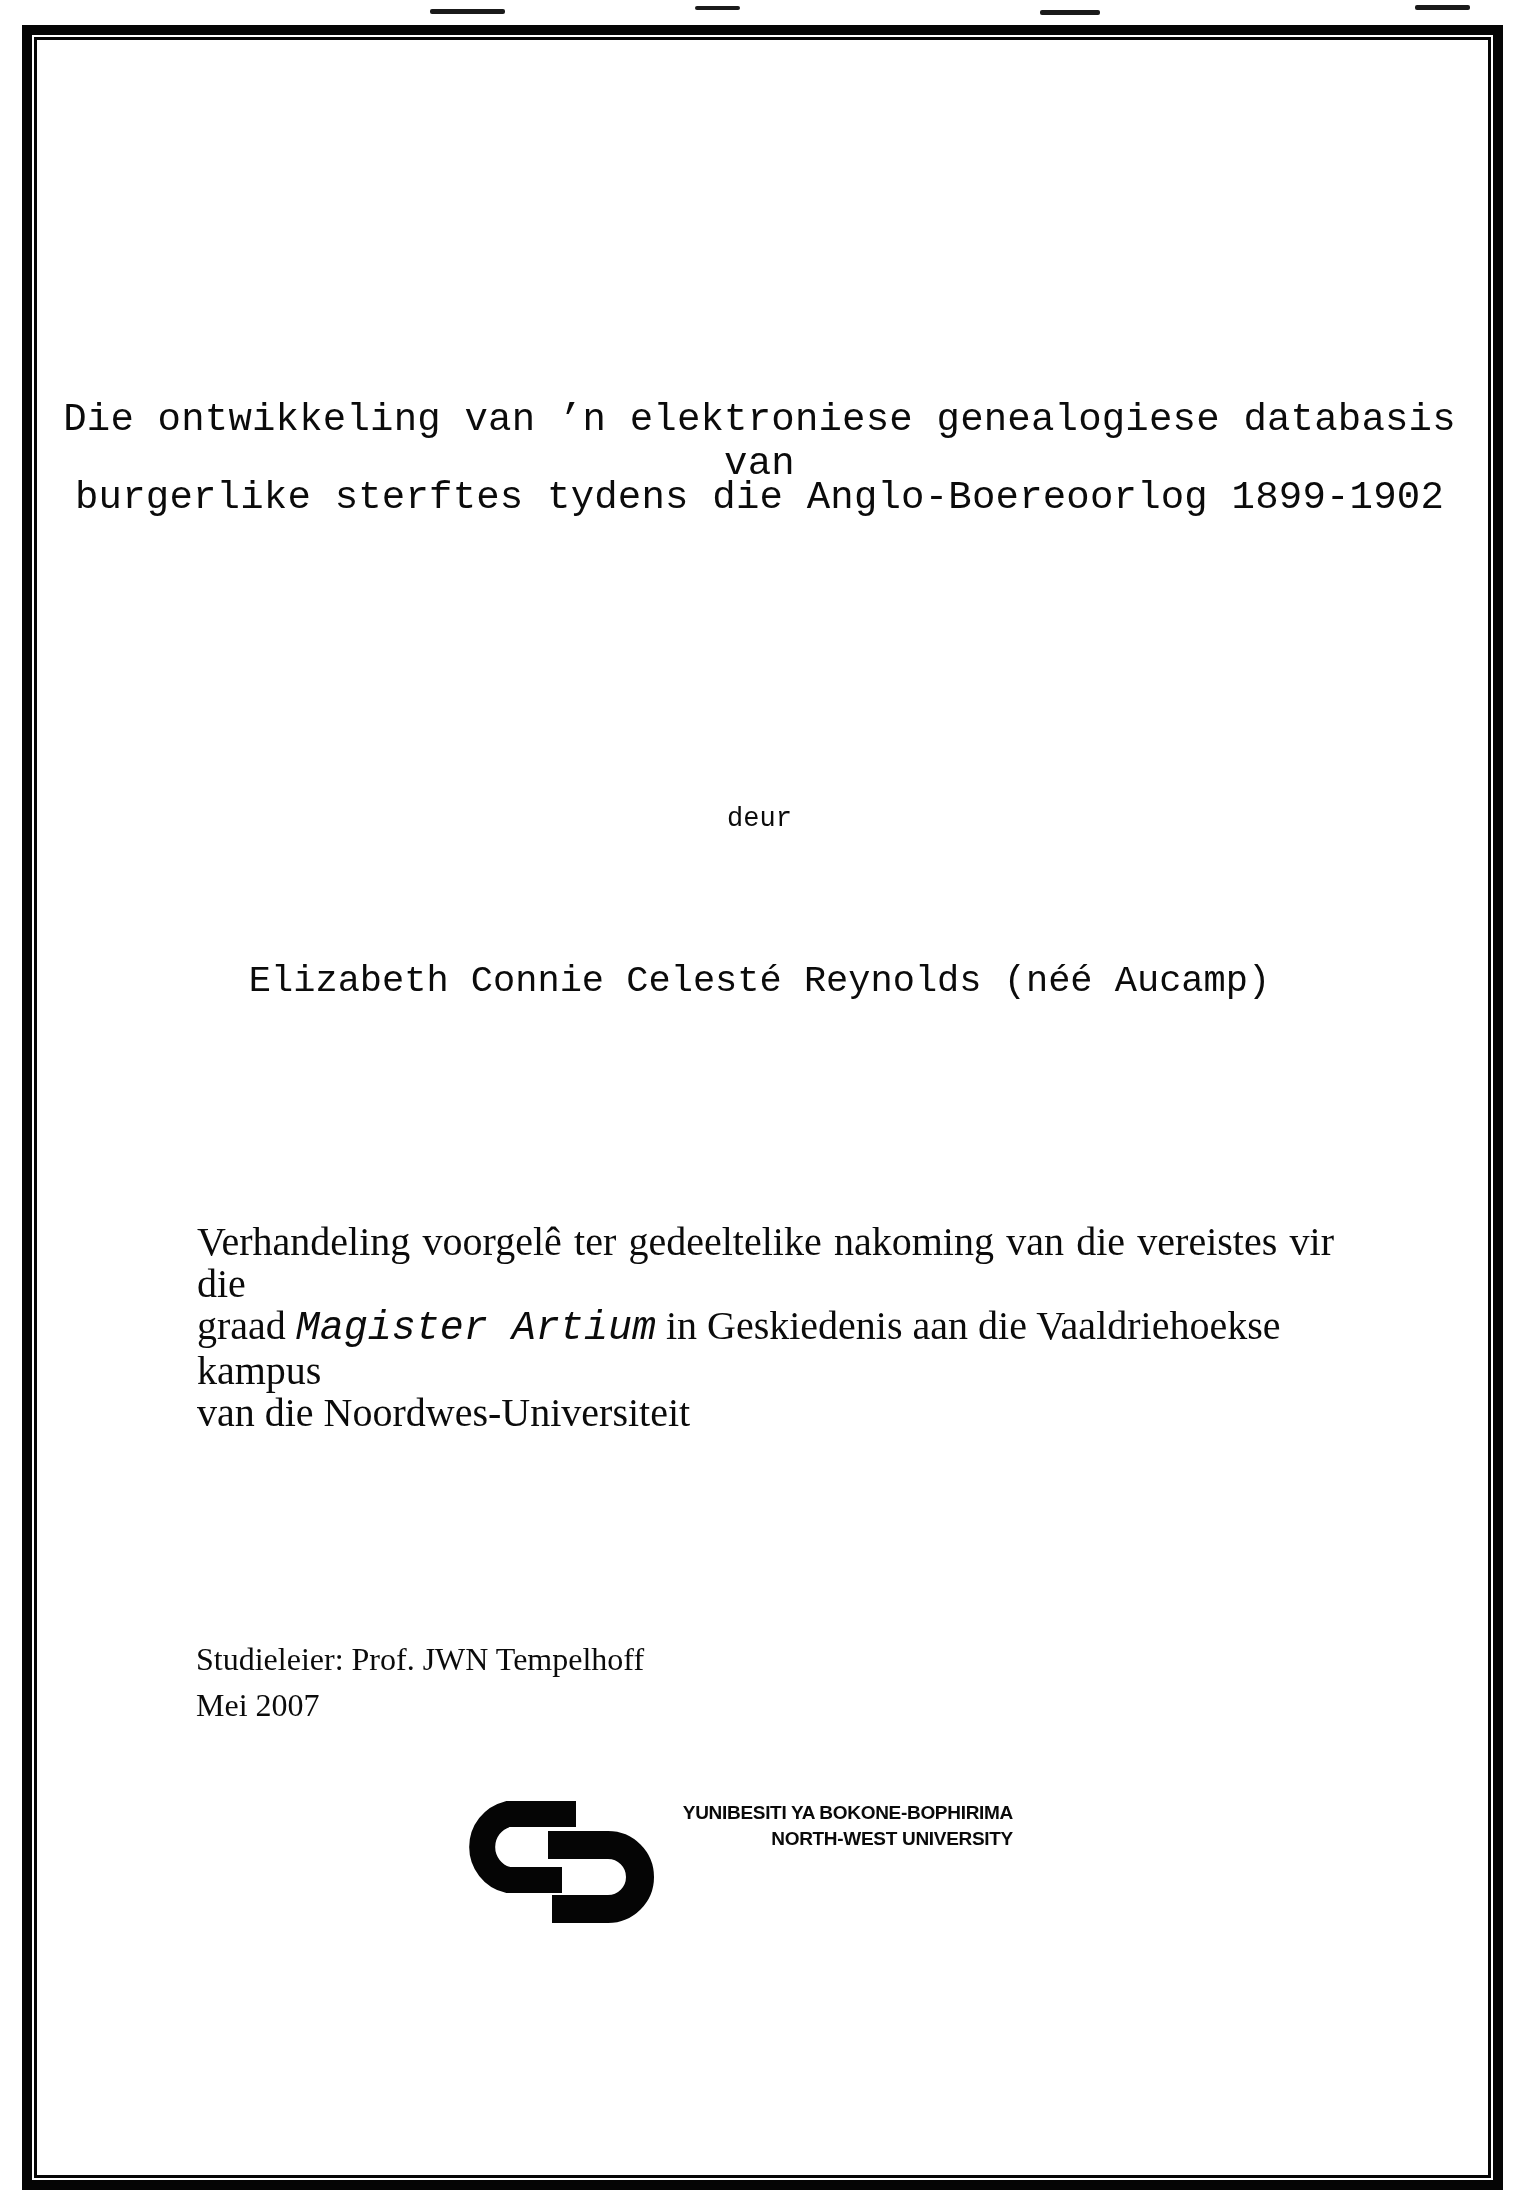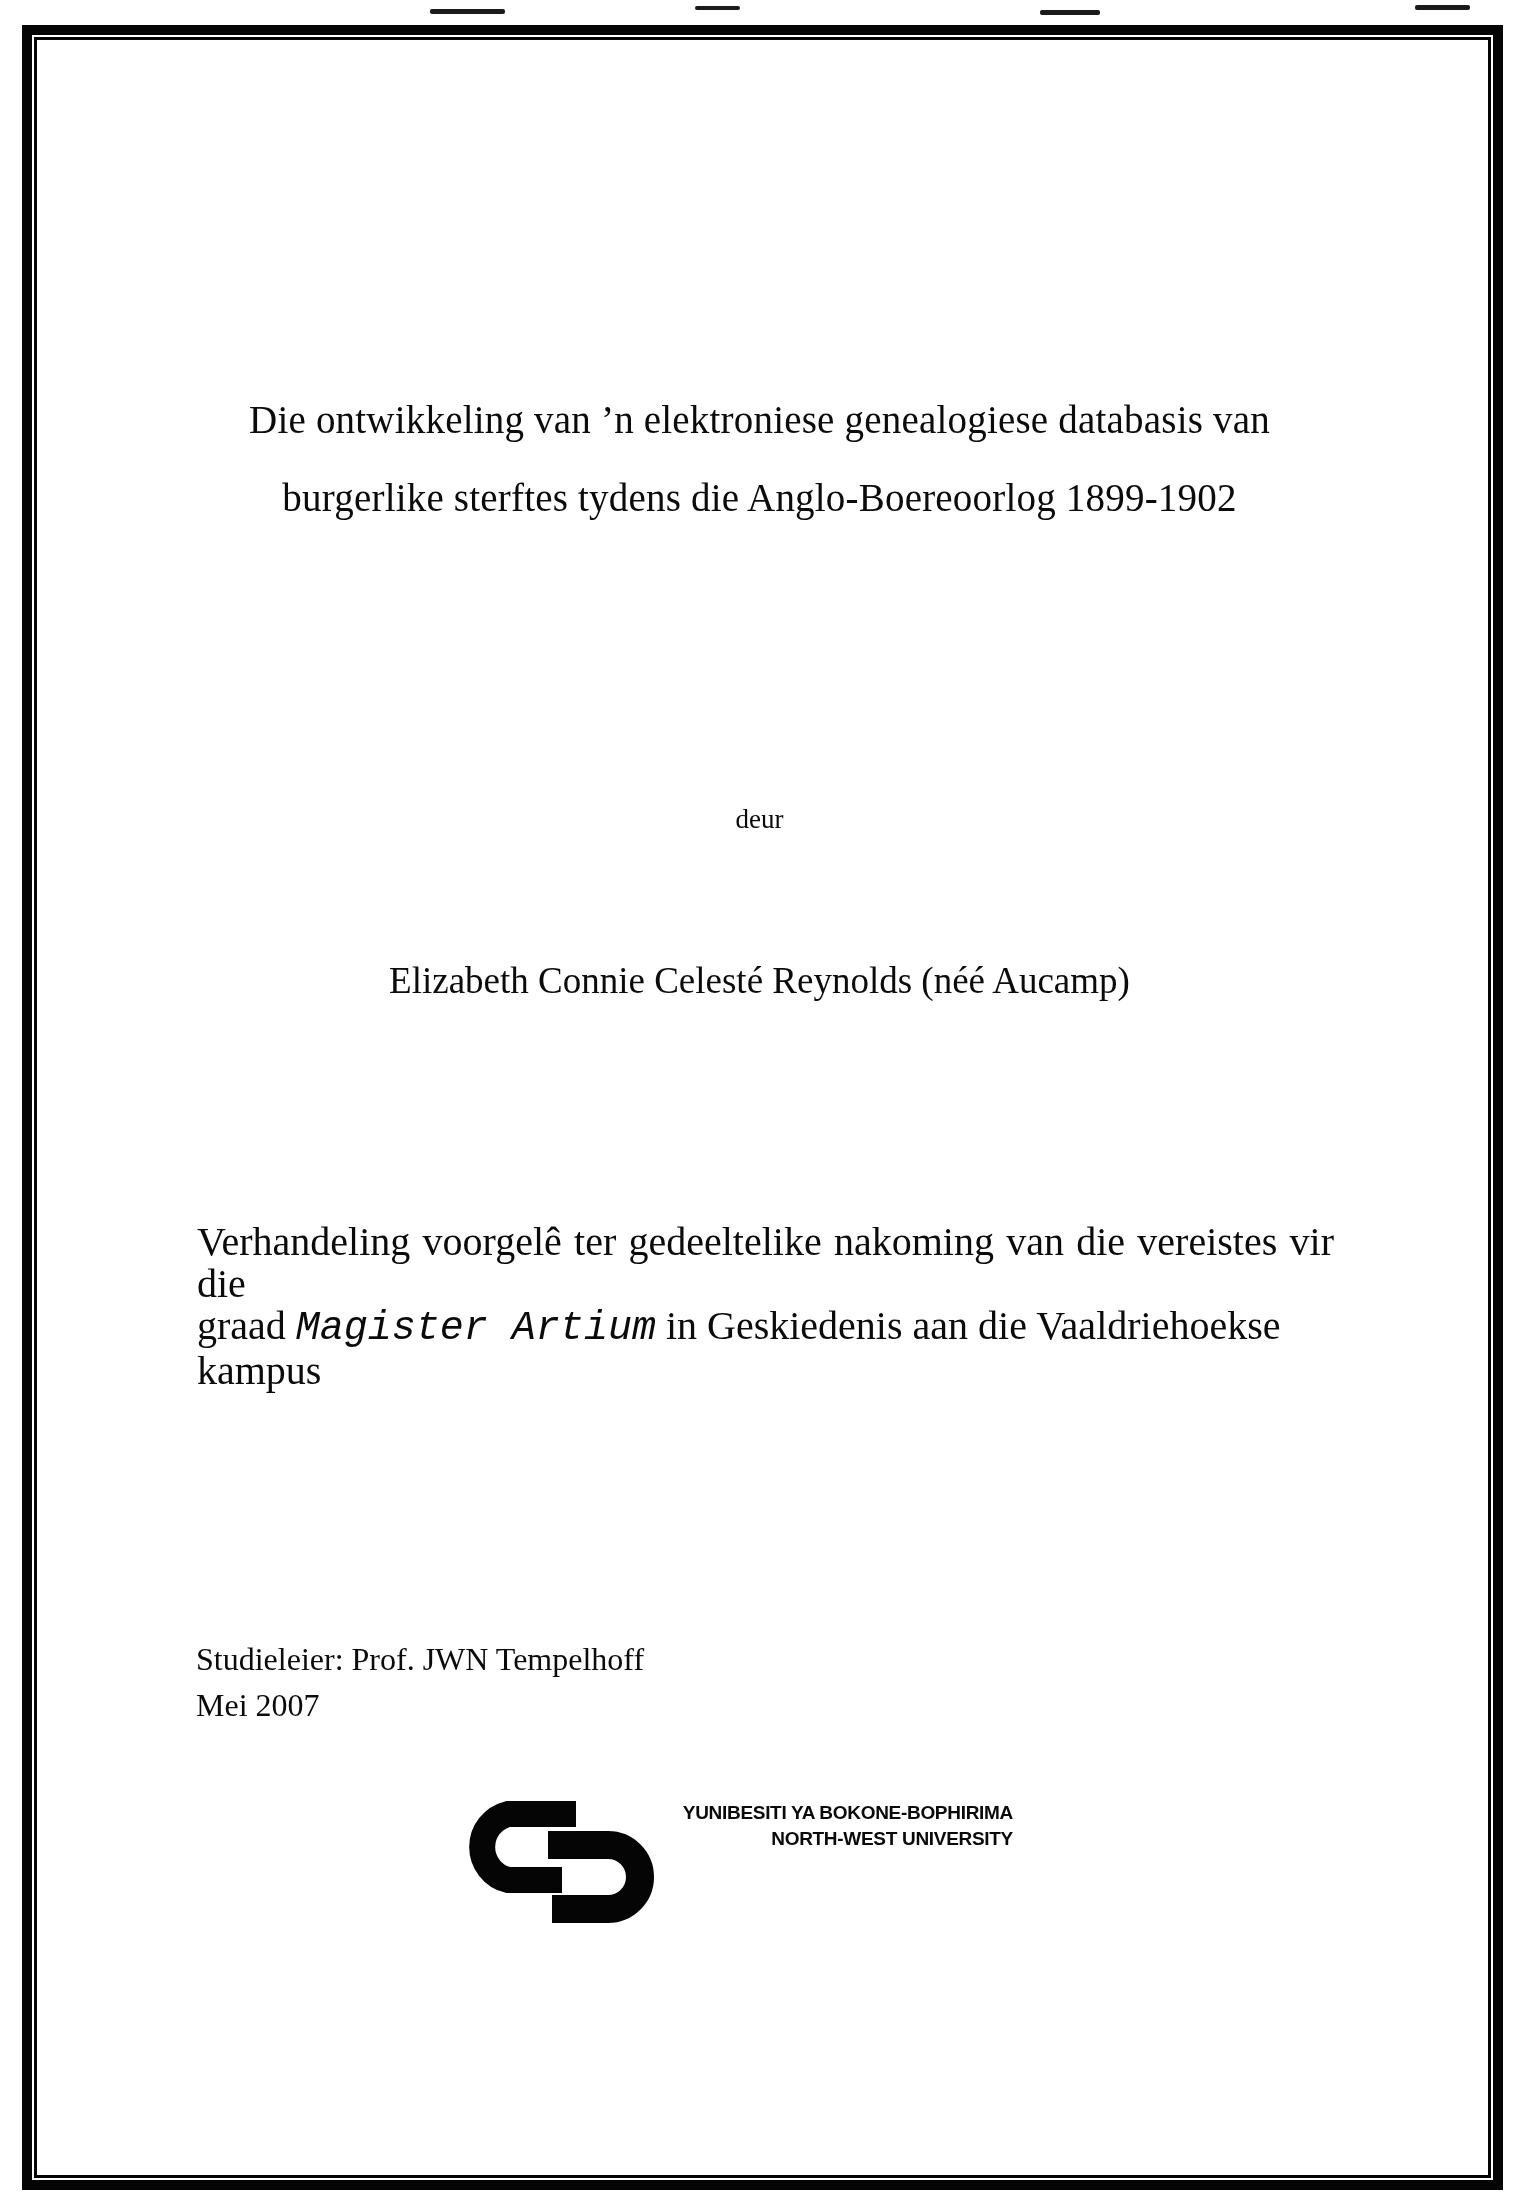--- a/index.html
+++ b/index.html
@@ -26,21 +26,21 @@
     top: 2px; left: 2px; right: 2px; bottom: 2px;
     border: 3px solid #050505;
   }
   
   .smudge {
     position: absolute;
     background: #1a1a1a;
     border-radius: 2px;
   }
   .abs { position: absolute; }
-  .centered { left: 40px; right: 48px; text-align: center; }
+  .centered { left: 40px; right: 48px; text-align: center; font-family: Liberation Mono, monospace; }
 
   .title-line {
     font-size: 39px;
     line-height: 44px;
     letter-spacing: 0.2px;
   }
   .byline {
     font-size: 27px;
     line-height: 34px;
   }
@@ -94,20 +94,21 @@
 <div class="abs centered title-line" style="top:398px;">Die ontwikkeling van ’n elektroniese genealogiese databasis van</div>
 <div class="abs centered title-line" style="top:476px;">burgerlike sterftes tydens die Anglo-Boereoorlog 1899-1902</div>
 
 <div class="abs centered byline" style="top:802px;">deur</div>
 
 <div class="abs centered author-line" style="top:960px;">Elizabeth Connie Celesté Reynolds (néé Aucamp)</div>
 
 <div class="abs statement" style="top:1221px;">
   <div class="just">Verhandeling voorgelê ter gedeeltelike nakoming van die vereistes vir die</div>
   <div><span>graad </span><span class="ital">Magister Artium</span><span> in Geskiedenis aan die Vaaldriehoekse kampus</span></div>
+  <div>van die Noordwes-Universiteit</div>
 </div>
 
 <div class="abs supervisor-block" style="top:1636px;">
   <div>Studieleier: Prof. JWN Tempelhoff</div>
   <div>Mei 2007</div>
 </div>
 
 <svg class="abs logo-mark" width="205" height="128" viewBox="0 0 205 128" aria-hidden="true">
 
   <path d="M 116,15 H 48 A 34,34 0 0 0 48,81 H 102" fill="none" stroke="#050505" stroke-width="26" stroke-linecap="butt"></path>

